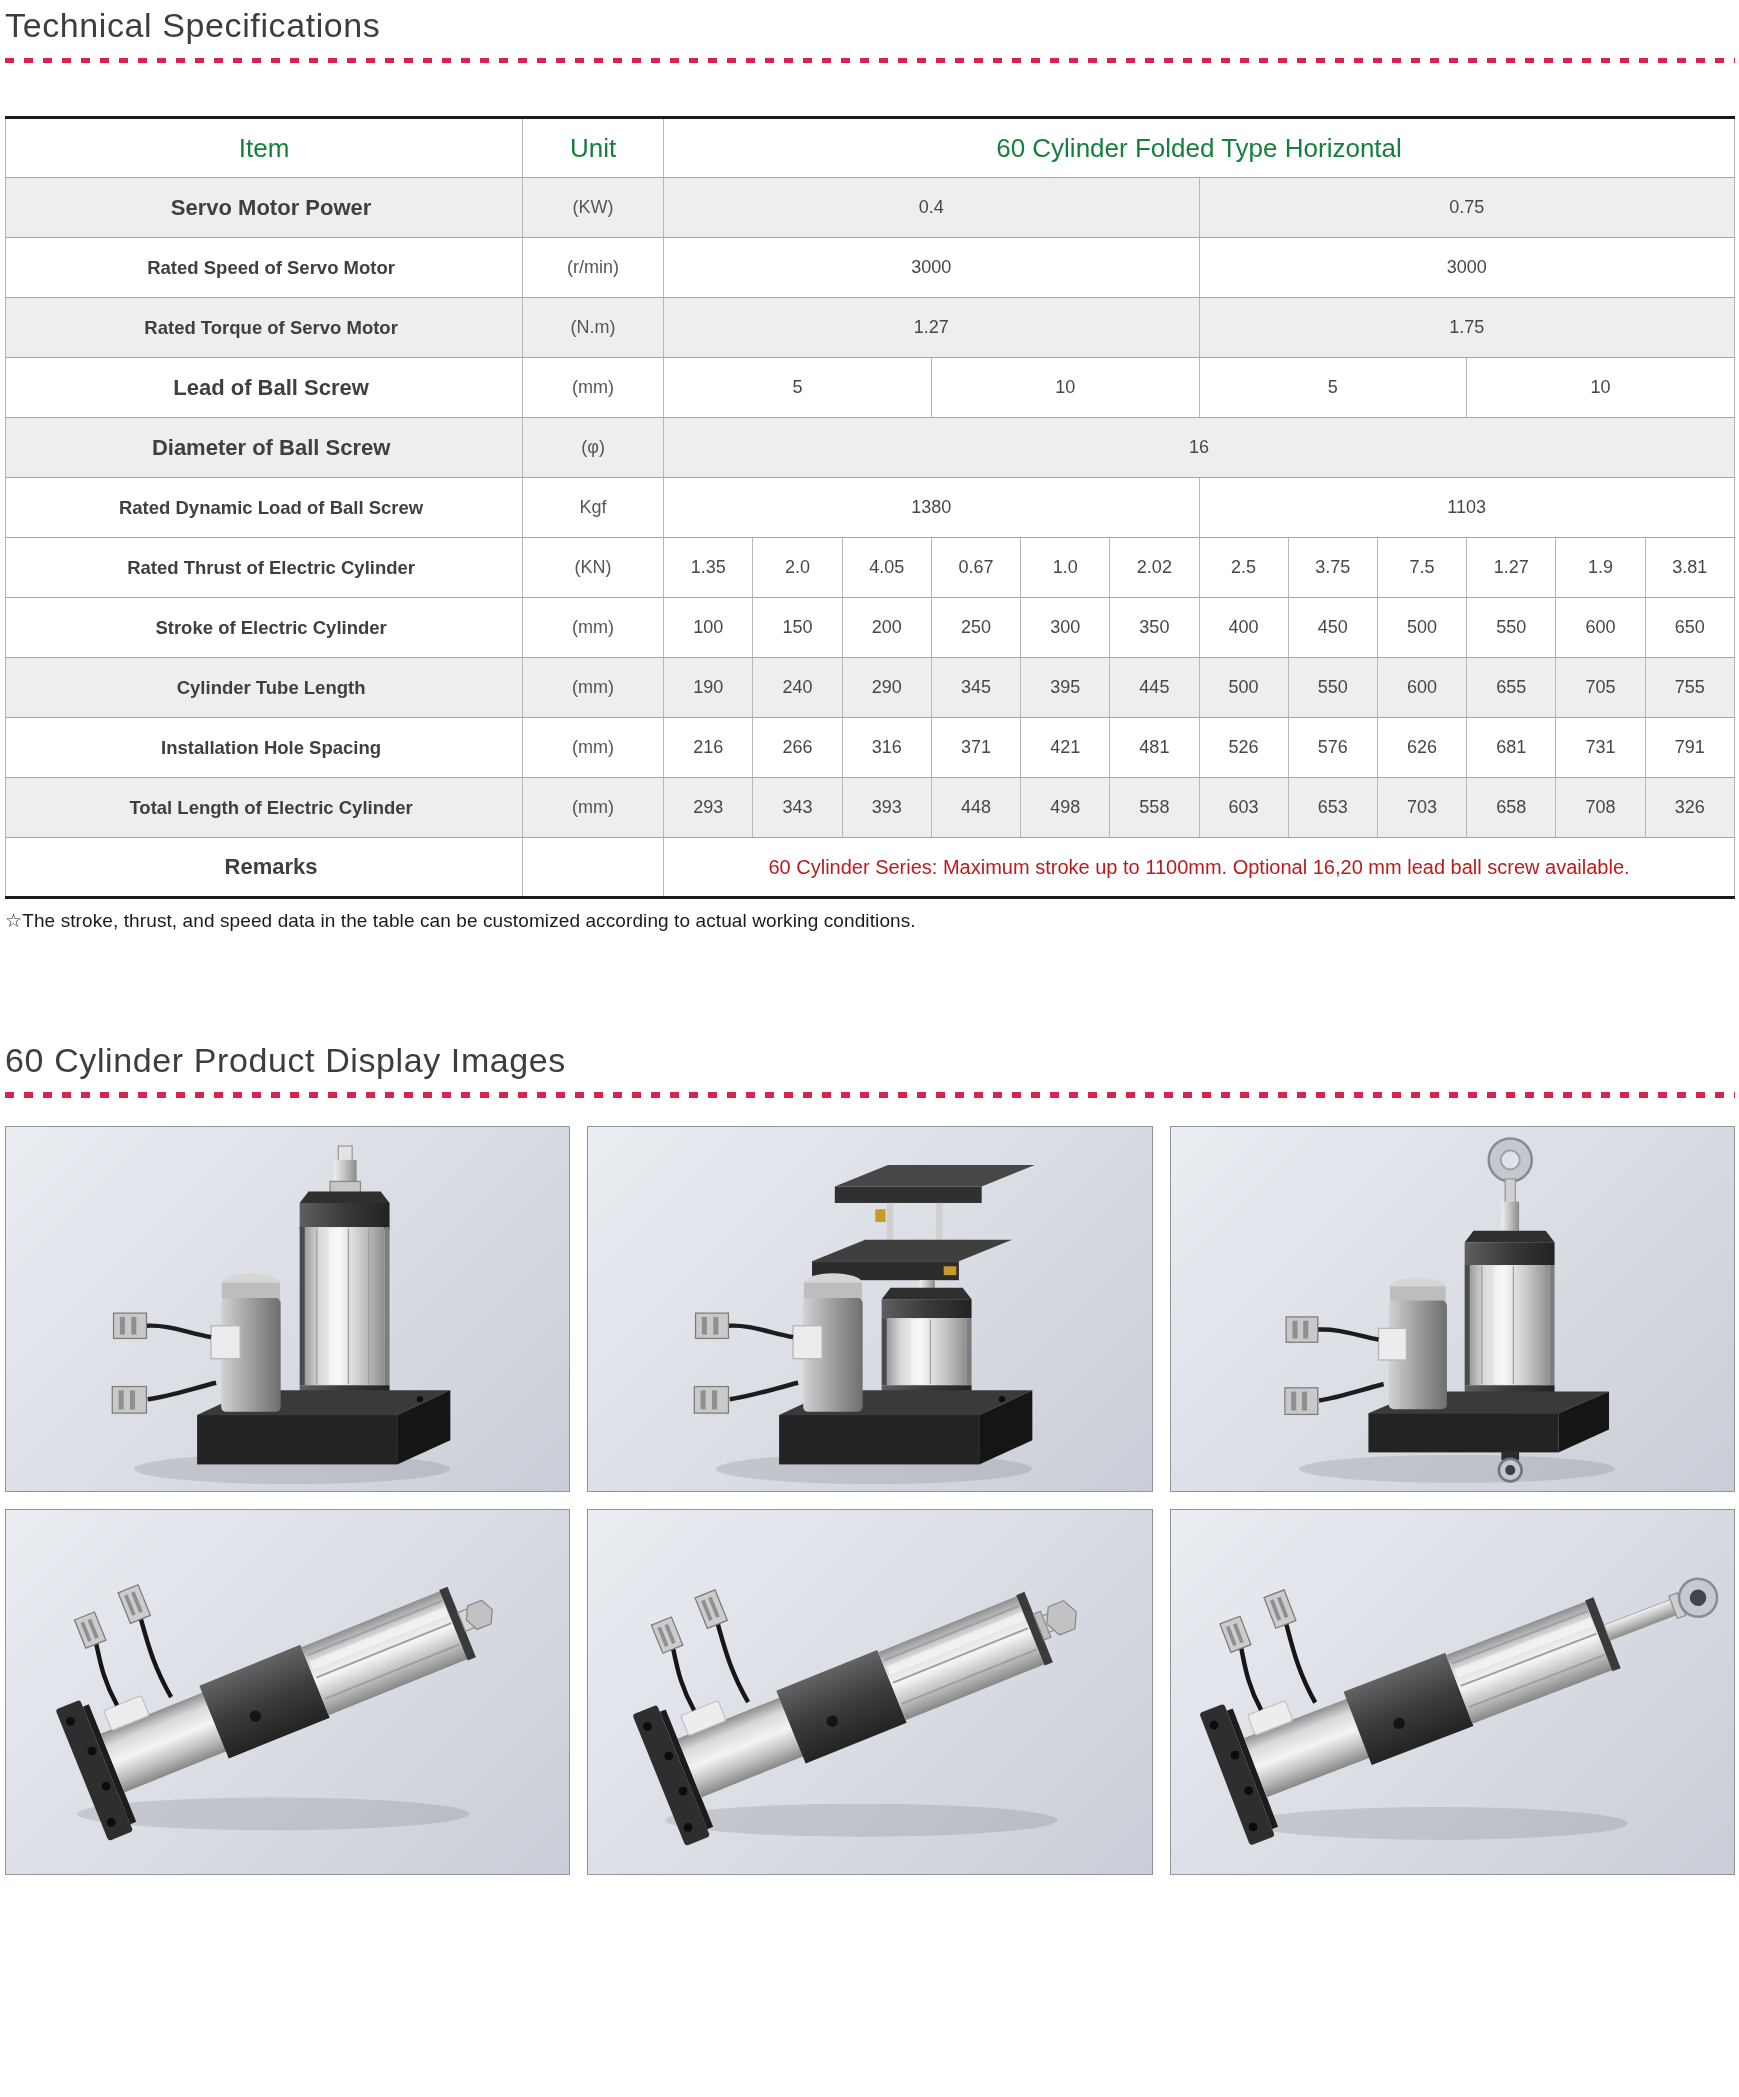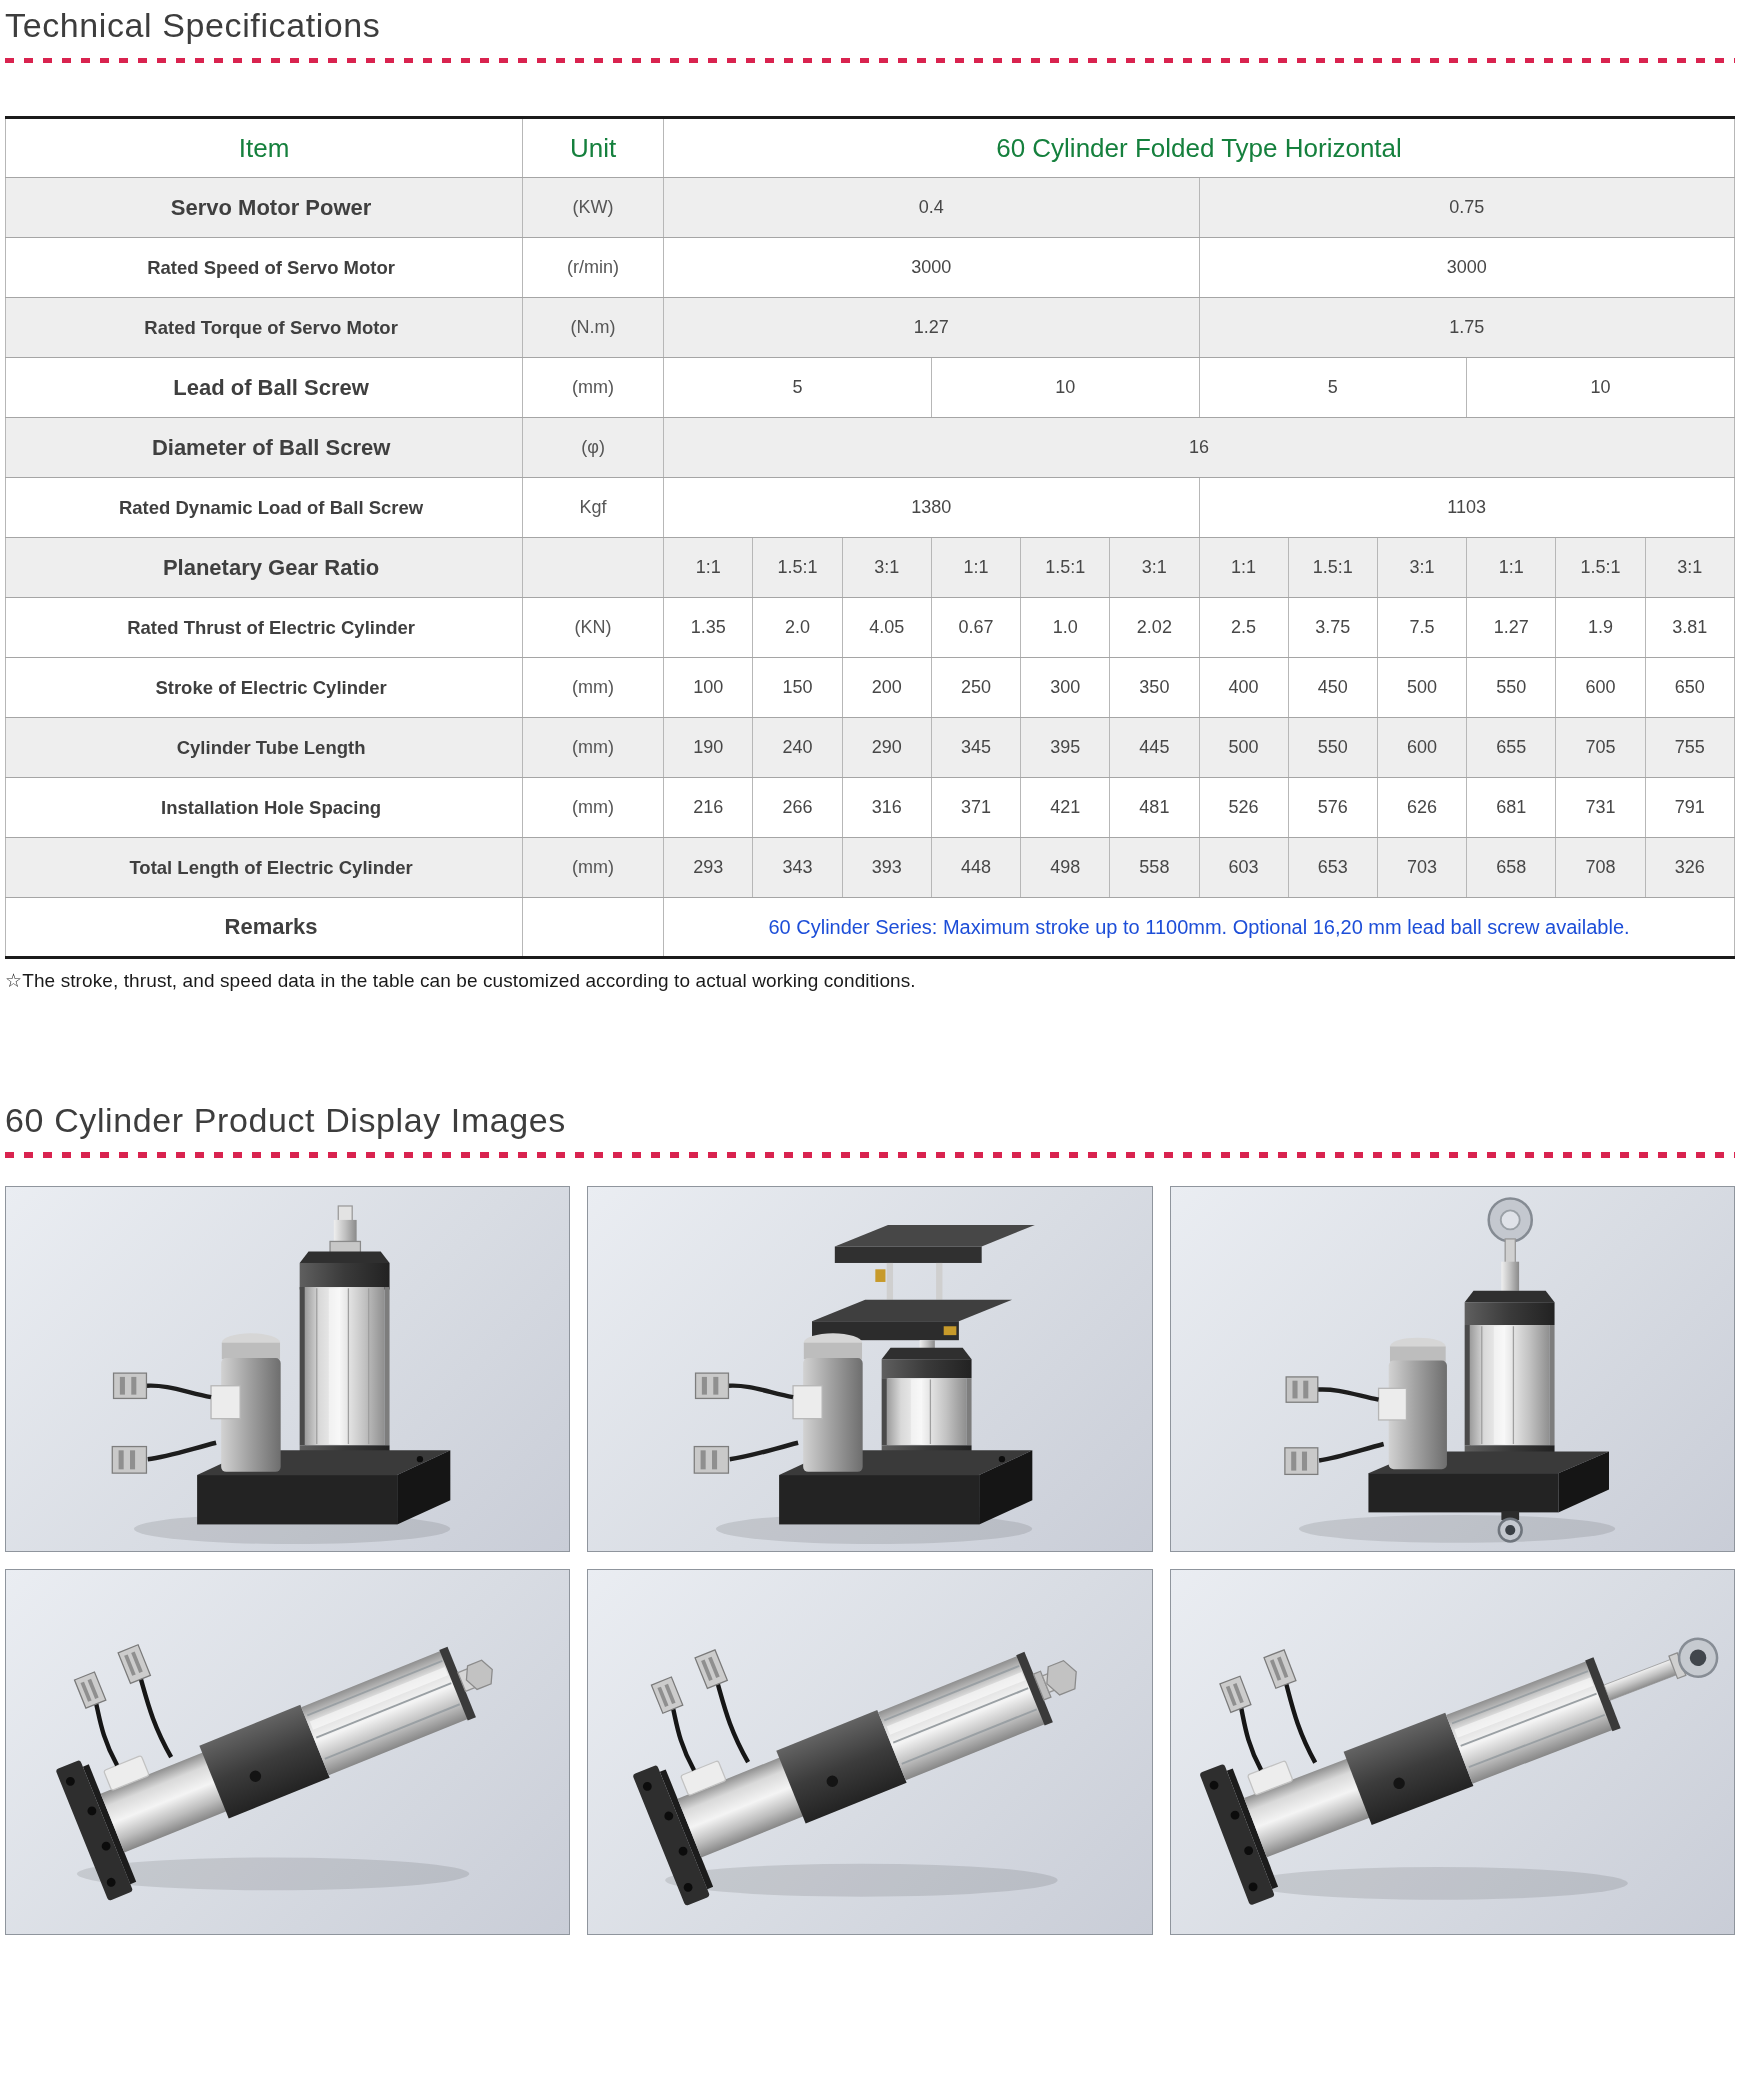--- a/index.html
+++ b/index.html
@@ -46,21 +46,21 @@
     vertical-align: middle;
     overflow: hidden;
     white-space: nowrap;
   }
   table.specs tr.alt td { background: #eeeeee; }
   th.h-cell { font-weight: 400; font-size: 26px; color: #15803d; }
   td.c-item { font-weight: 700; font-size: 18.5px; color: #3f3f3f; padding-left: 14px; }
   td.c-item.big { font-size: 22px; }
   td.c-unit { font-weight: 400; font-size: 18px; color: #565656; }
   td.c-val  { font-weight: 400; font-size: 18px; color: #474747; }
-  td.c-remark { font-weight: 400; font-size: 20px; color: #1d4ed8; }
+  td.c-remark { font-weight: 400; font-size: 20px; color: #b91c1c; }
 
   .footnote {
     margin-top: 10.2px;
     font-size: 19px;
     color: #1a1a1a;
     letter-spacing: 0.1px;
   }
 
   .display-section { margin-top: 102px; }
 
@@ -172,36 +172,20 @@
     <tr class="alt">
       <td class="c-item big">Diameter of Ball Screw</td>
       <td class="c-unit">(φ)</td>
       <td class="c-val" colspan="12">16</td>
     </tr>
     <tr>
       <td class="c-item">Rated Dynamic Load of Ball Screw</td>
       <td class="c-unit">Kgf</td>
       <td class="c-val" colspan="6">1380</td>
       <td class="c-val" colspan="6">1103</td>
-    </tr>
-    <tr class="alt">
-      <td class="c-item big">Planetary Gear Ratio</td>
-      <td class="c-unit"></td>
-      <td class="c-val">1:1</td>
-      <td class="c-val">1.5:1</td>
-      <td class="c-val">3:1</td>
-      <td class="c-val">1:1</td>
-      <td class="c-val">1.5:1</td>
-      <td class="c-val">3:1</td>
-      <td class="c-val">1:1</td>
-      <td class="c-val">1.5:1</td>
-      <td class="c-val">3:1</td>
-      <td class="c-val">1:1</td>
-      <td class="c-val">1.5:1</td>
-      <td class="c-val">3:1</td>
     </tr>
     <tr>
       <td class="c-item">Rated Thrust of Electric Cylinder</td>
       <td class="c-unit">(KN)</td>
       <td class="c-val">1.35</td>
       <td class="c-val">2.0</td>
       <td class="c-val">4.05</td>
       <td class="c-val">0.67</td>
       <td class="c-val">1.0</td>
       <td class="c-val">2.02</td>

